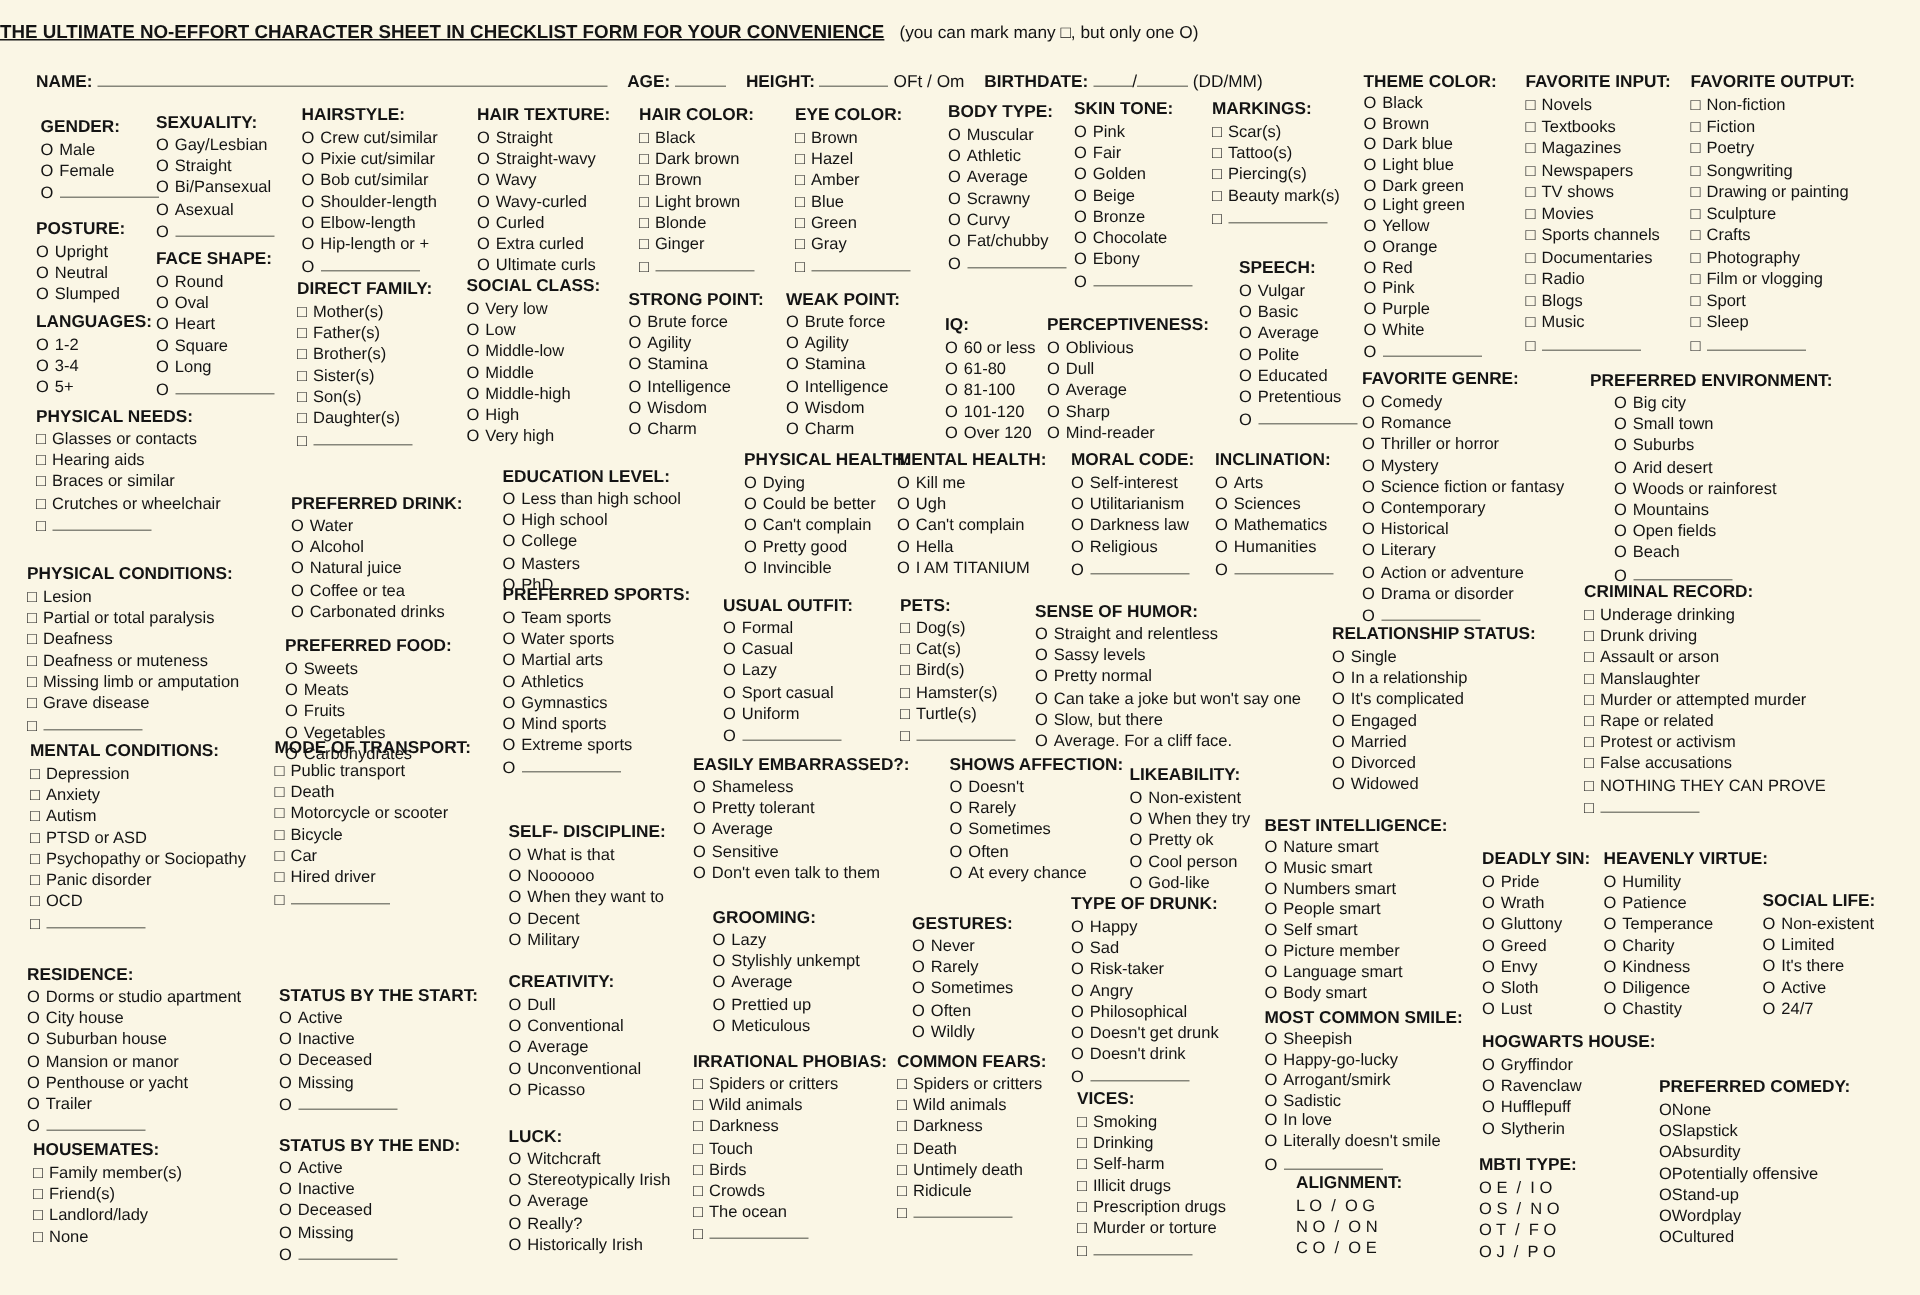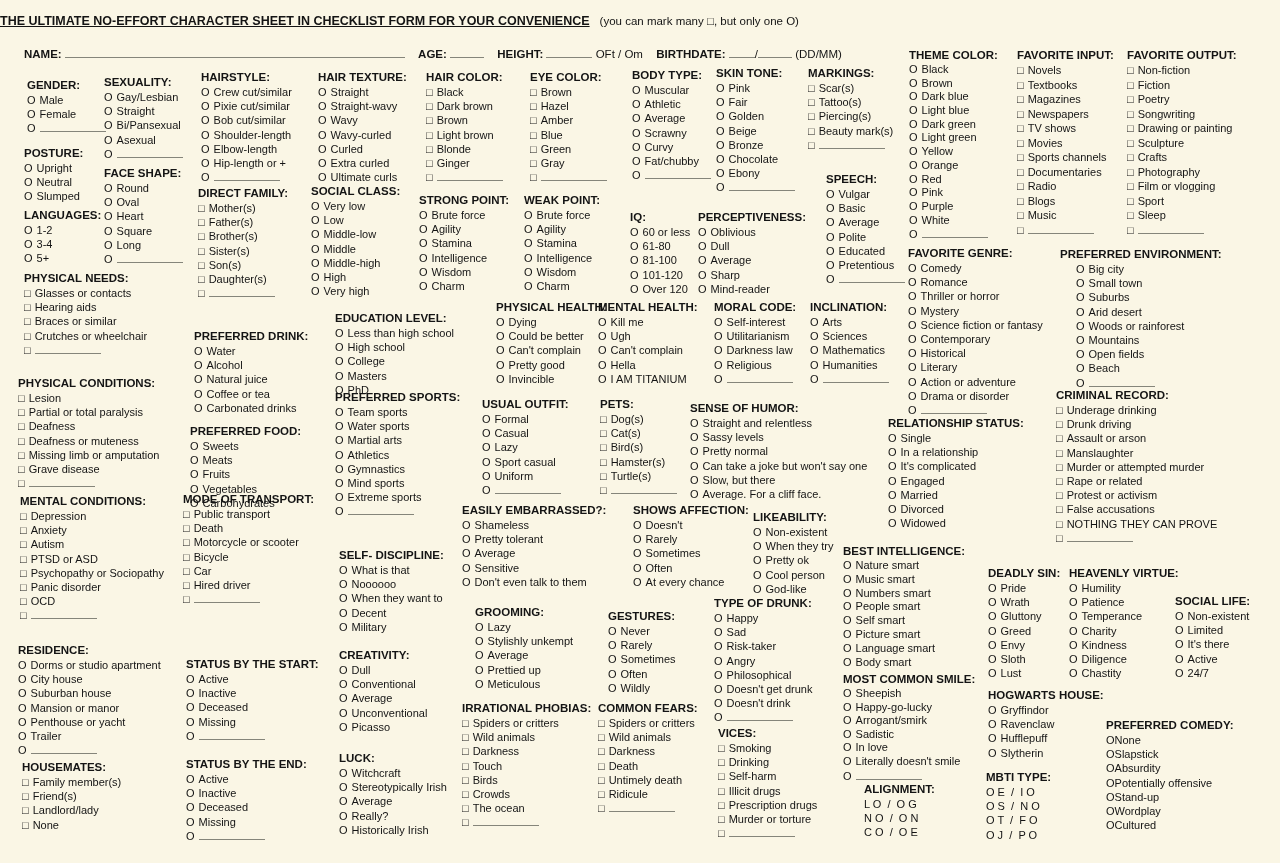--- a/index.html
+++ b/index.html
@@ -1478,21 +1478,21 @@
       <div class="row">
         <span class="marker">O</span>
         <span class="lab">People smart</span>
       </div>
       <div class="row">
         <span class="marker">O</span>
         <span class="lab">Self smart</span>
       </div>
       <div class="row">
         <span class="marker">O</span>
-        <span class="lab">Picture smart</span>
+        <span class="lab">Picture member</span>
       </div>
       <div class="row">
         <span class="marker">O</span>
         <span class="lab">Language smart</span>
       </div>
       <div class="row">
         <span class="marker">O</span>
         <span class="lab">Body smart</span>
       </div>
     </div>

